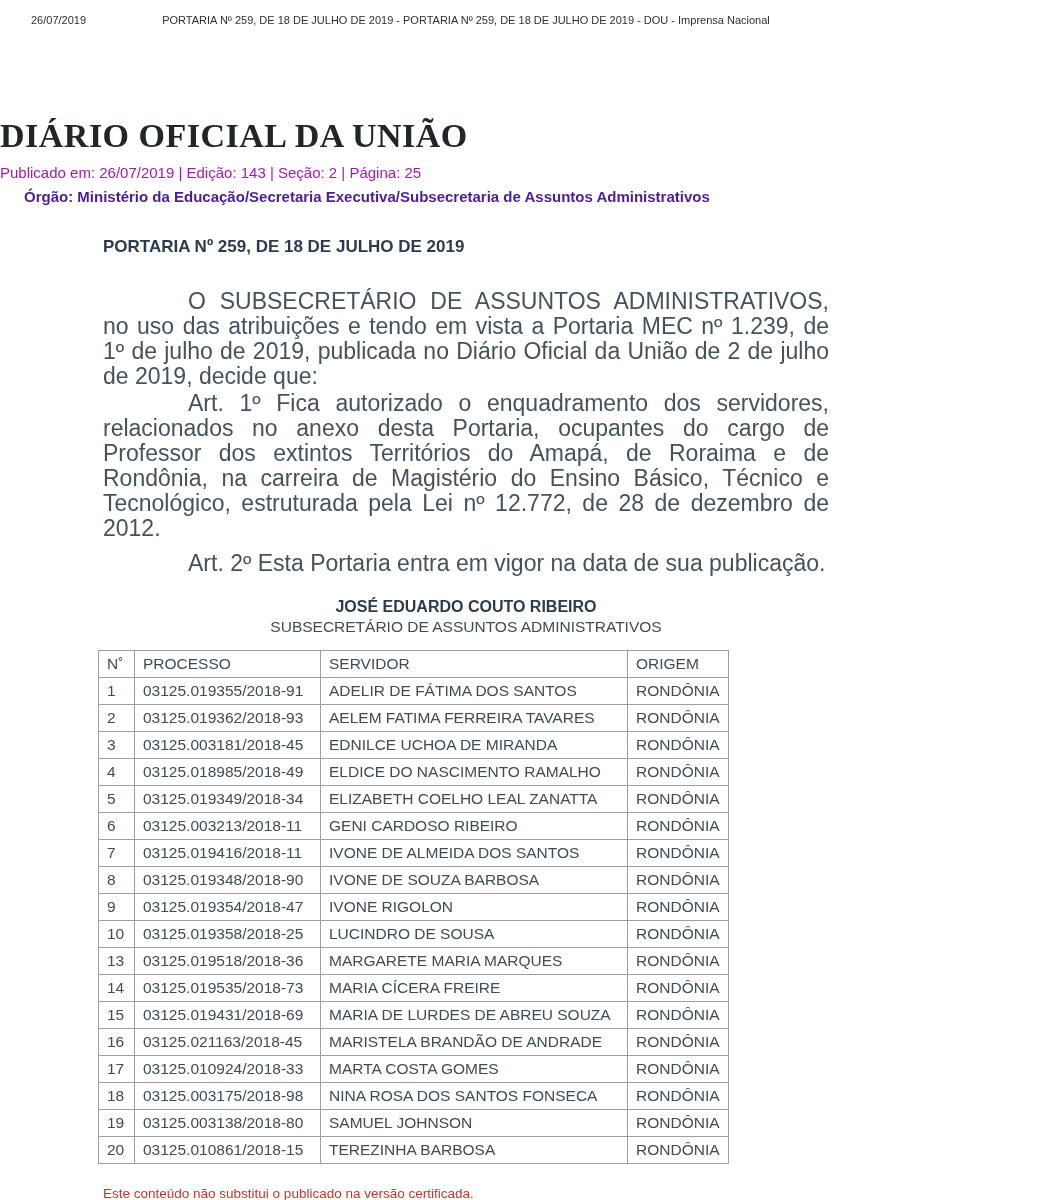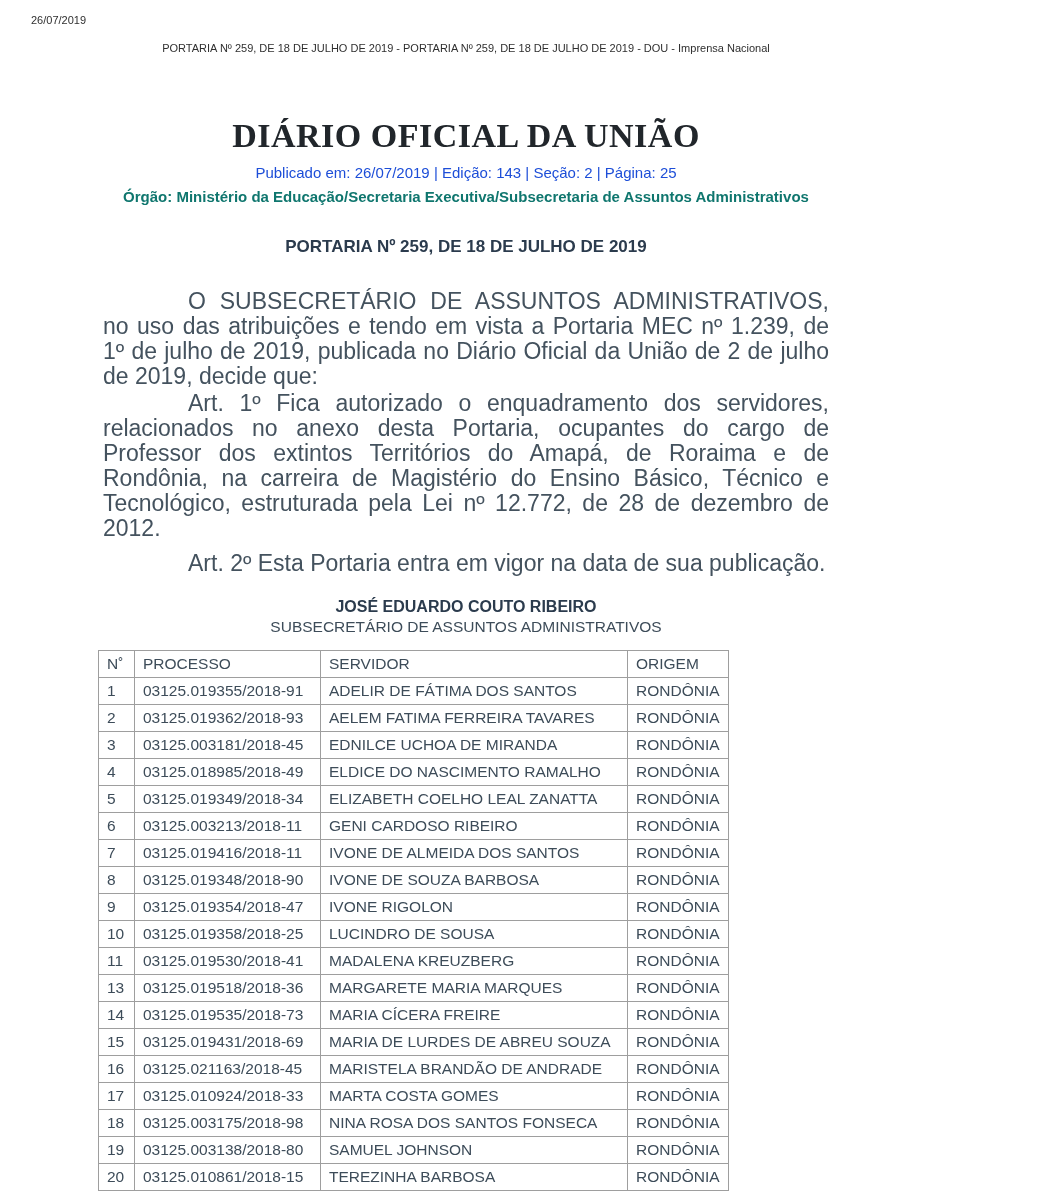--- a/index.html
+++ b/index.html
@@ -28,53 +28,53 @@
     color: #2f2f2f;
   }
   .meta-title {
     position: absolute;
     left: 0;
     right: 0;
     top: 14px;
     text-align: center;
     font-size: 11px;
     color: #2f2f2f;
-    margin-top: 28px;
-  }
-  
-  .masthead { text-align: center; }
+  }
+  
+  .masthead { text-align: left; }
   .masthead-title {
     margin-top: 86px;
     font-family: "Liberation Serif", serif;
     font-weight: bold;
     font-size: 34px;
     line-height: 40px;
     letter-spacing: 0.5px;
     color: #21262b;
   }
   .pub-info {
     margin-top: 6px;
     font-size: 15px;
     line-height: 21px;
-    color: #1d4ed8;
+    color: #a21caf;
   }
   .organ {
     margin-top: 4px;
     font-size: 15px;
     line-height: 20px;
     font-weight: bold;
-    color: #0f766e;
+    color: #4c1d95;
+    padding-left: 24px;
   }
   
   .content {
     margin: 0 103px;
   }
   .article-heading {
     margin-top: 28px;
-    text-align: center;
+    text-align: left;
     font-size: 17px;
     line-height: 24px;
     font-weight: bold;
     color: #2b3b4d;
   }
   .body-par {
     margin: 0;
     font-size: 23px;
     line-height: 25px;
     color: #44525e;
@@ -229,26 +229,20 @@
             <td>IVONE RIGOLON</td>
             <td>RONDÔNIA</td>
           </tr>
           <tr>
             <td>10</td>
             <td>03125.019358/2018-25</td>
             <td>LUCINDRO DE SOUSA</td>
             <td>RONDÔNIA</td>
           </tr>
           <tr>
-            <td>11</td>
-            <td>03125.019530/2018-41</td>
-            <td>MADALENA KREUZBERG</td>
-            <td>RONDÔNIA</td>
-          </tr>
-          <tr>
             <td>13</td>
             <td>03125.019518/2018-36</td>
             <td>MARGARETE MARIA MARQUES</td>
             <td>RONDÔNIA</td>
           </tr>
           <tr>
             <td>14</td>
             <td>03125.019535/2018-73</td>
             <td>MARIA CÍCERA FREIRE</td>
             <td>RONDÔNIA</td>

